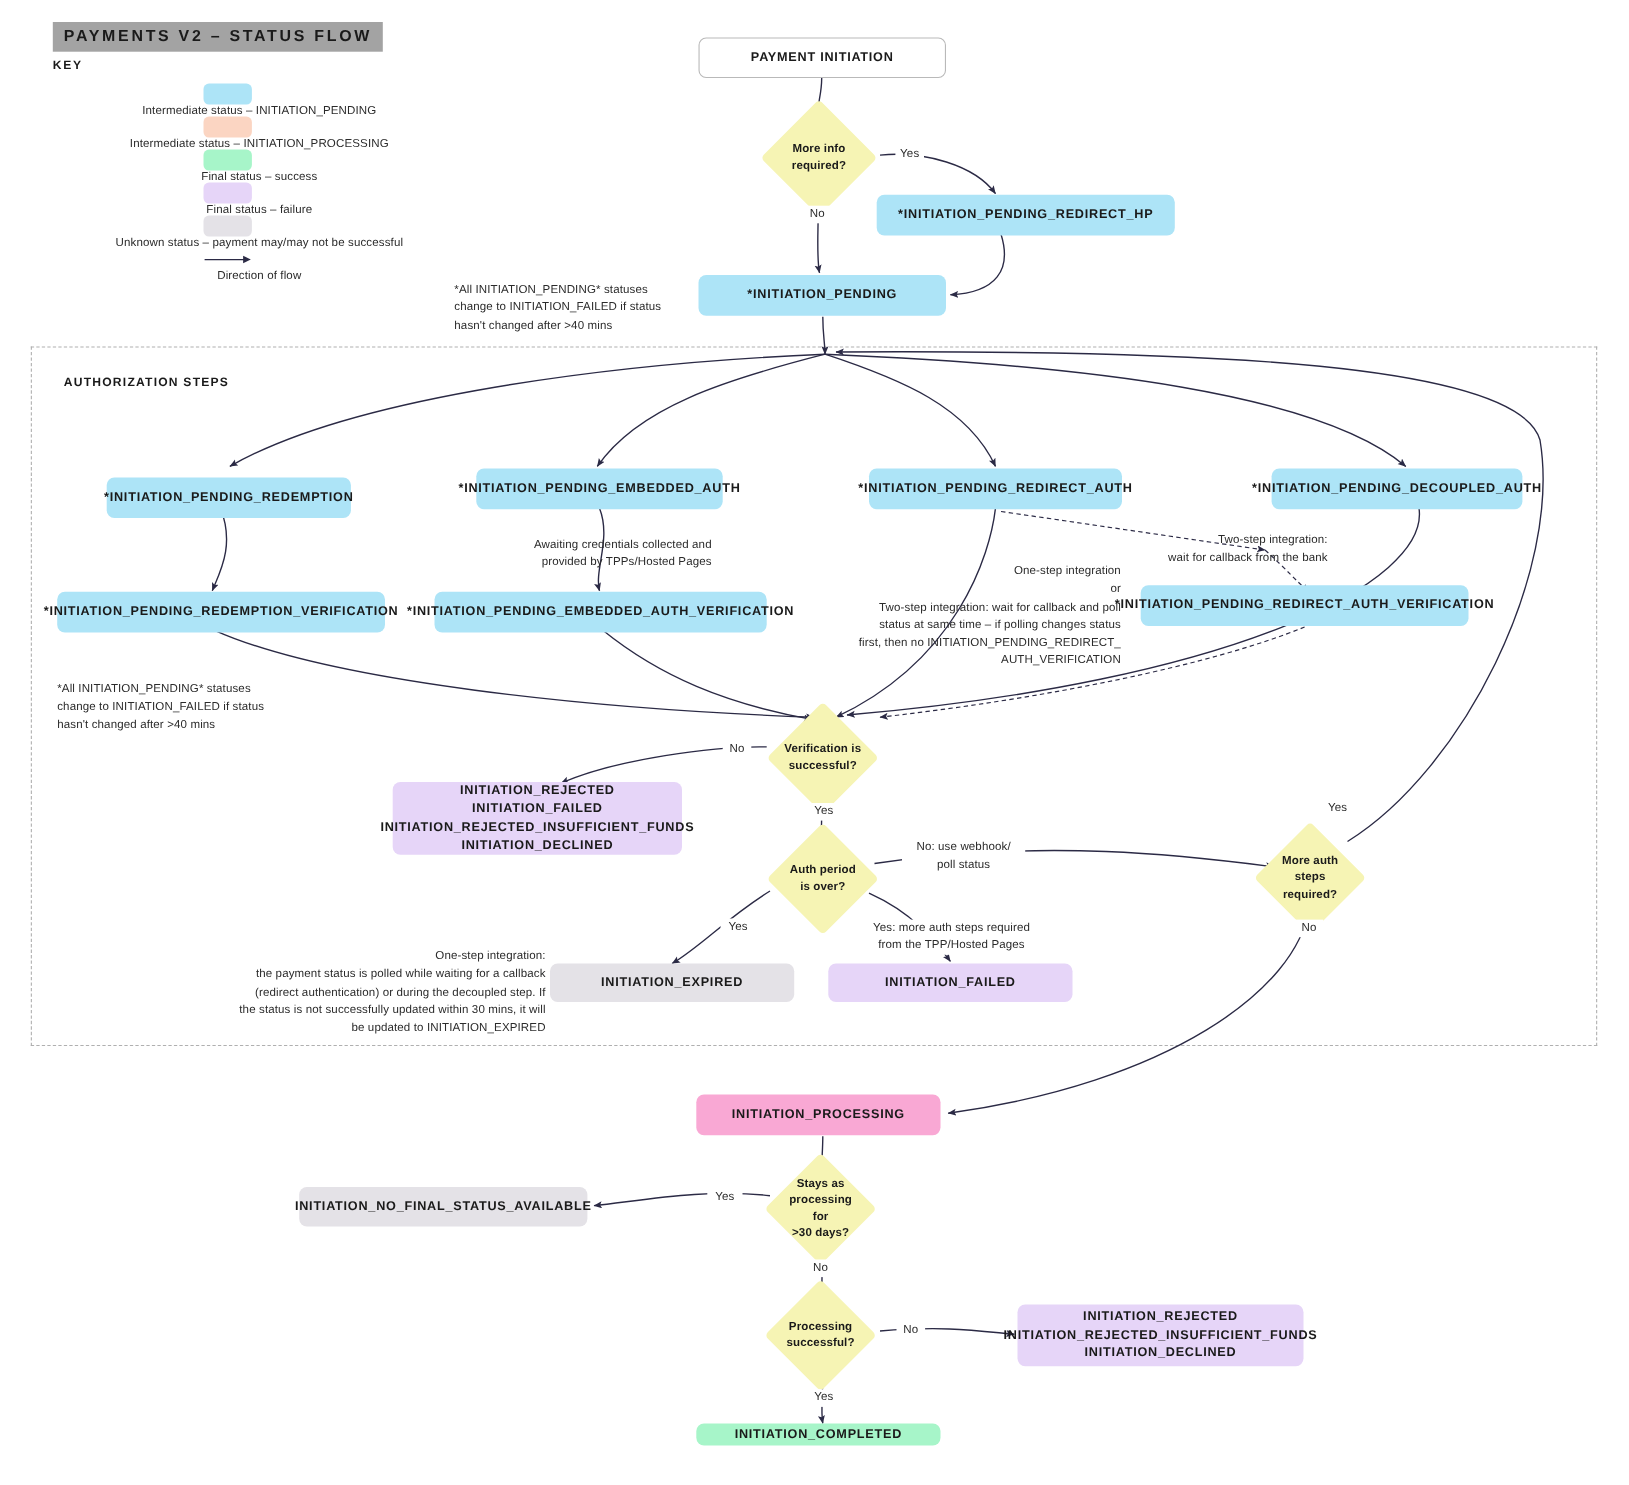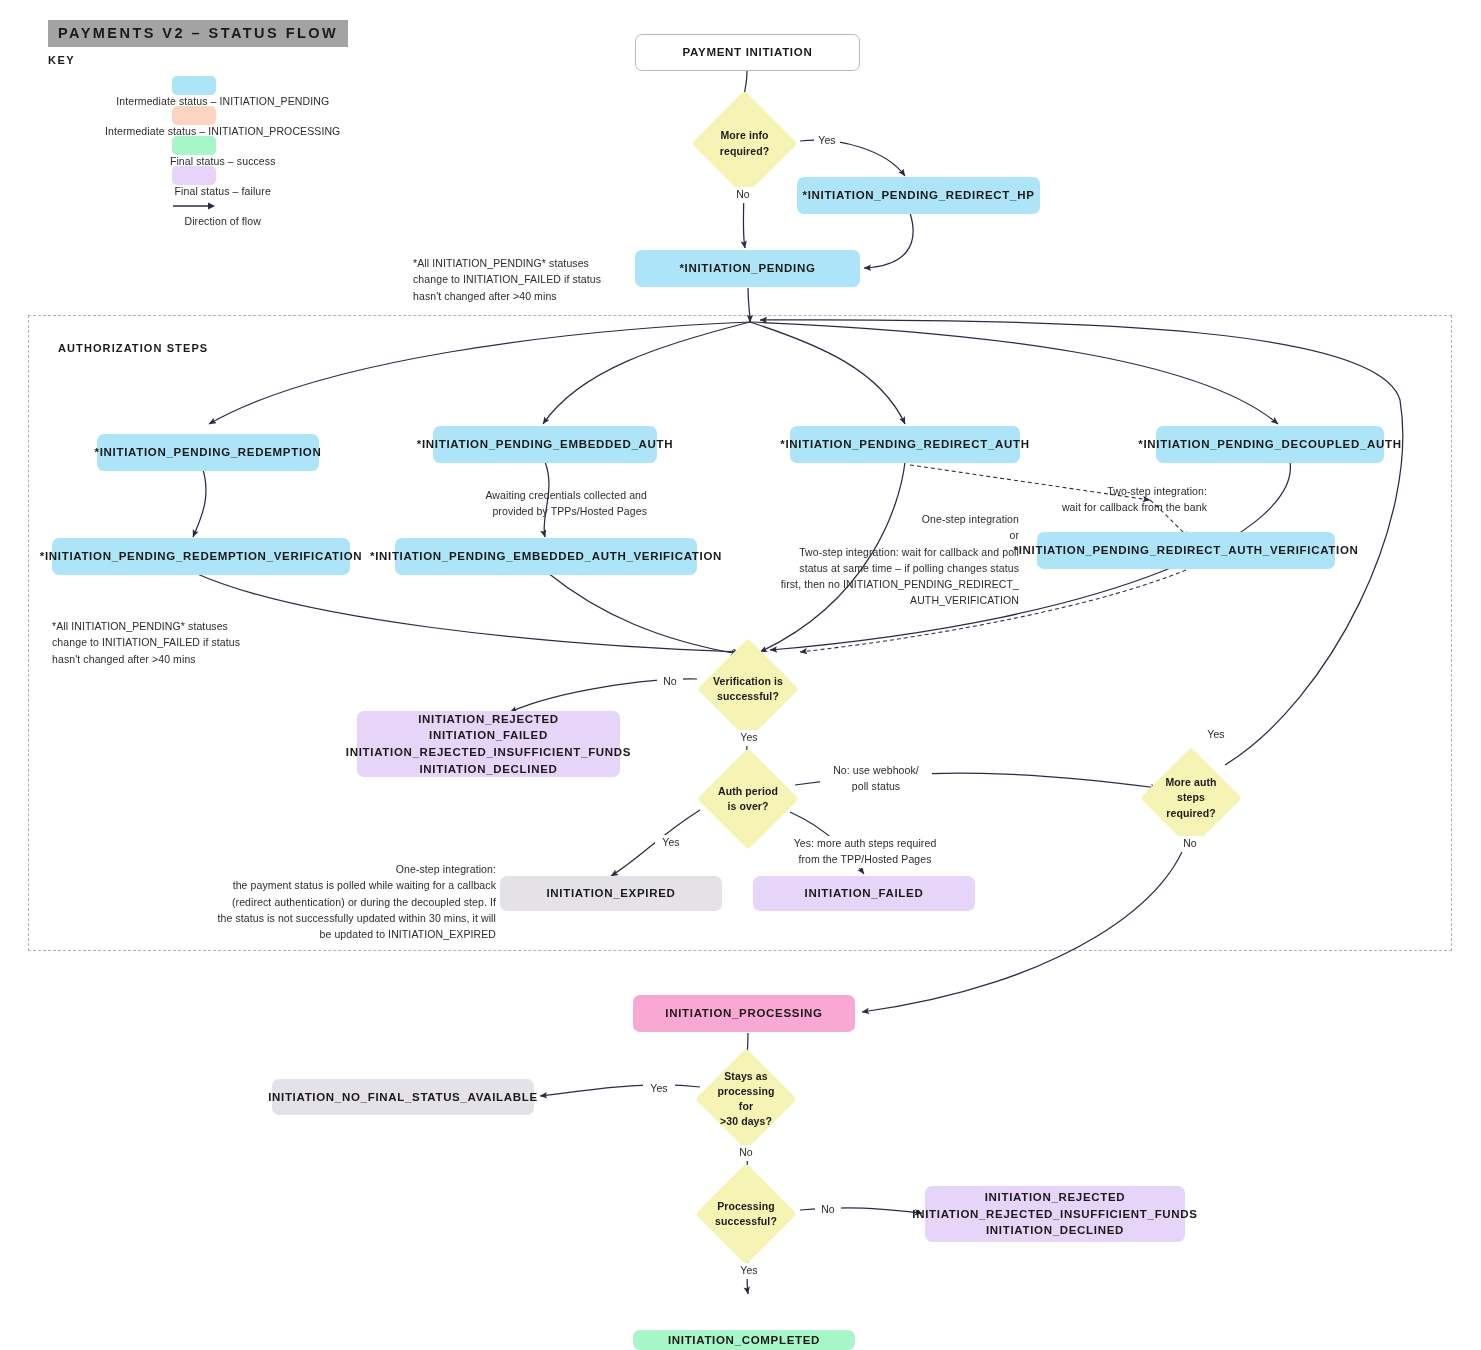--- a/index.html
+++ b/index.html
@@ -180,20 +180,24 @@
     </div>
     <div class="legend-row">
       <div class="legend-swatch" style="background:#A7F5C9"></div>
       <div class="legend-text">Final status – success</div>
     </div>
     <div class="legend-row">
       <div class="legend-swatch" style="background:#E6D5F8"></div>
       <div class="legend-text">Final status – failure</div>
     </div>
     <div class="legend-row">
+      <div class="legend-swatch" style="background:#E4E2E7"></div>
+      <div class="legend-text">Unknown status – payment may/may not be successful</div>
+    </div>
+    <div class="legend-row">
       <div class="legend-arrow">
         <svg width="44" height="12" viewBox="0 0 44 12">
           <line x1="1" y1="6" x2="37" y2="6" stroke="#2b2a45" stroke-width="1.3"></line>
           <path d="M36 2.6 L43 6 L36 9.4 Z" fill="#2b2a45"></path>
         </svg>
       </div>
       <div class="legend-text">Direction of flow</div>
     </div>
   </div>
 
@@ -273,21 +277,21 @@
   <div class="node n-start" style="left:635px; top:34px; width:225px; height:37px;">
     <span>PAYMENT INITIATION</span>
   </div>
 
   <div class="diamond" style="left:707px; top:106px; width:75px; height:75px;">
     <div class="dshape"></div>
     <div class="dlabel">More info
 required?</div>
   </div>
 
-  <div class="node n-blue status-box" style="left:797px; top:177px; width:243px; height:37px;">
+  <div class="node n-blue status-box" style="left:797px; top:177px; width:271px; height:37px;">
     <span>*INITIATION_PENDING_REDIRECT_HP</span>
   </div>
 
   <div class="node n-blue status-box" style="left:635px; top:250px; width:225px; height:37px;">
     <span>*INITIATION_PENDING</span>
   </div>
 
   <div class="node n-blue status-box" style="left:97px; top:434px; width:222px; height:37px;">
     <span>*INITIATION_PENDING_REDEMPTION</span>
   </div>
@@ -369,21 +373,21 @@
     <div class="dlabel">Processing
 successful?</div>
   </div>
 
   <div class="node n-purple status-box" style="left:925px; top:1186px; width:260px; height:56px; flex-direction:column;">
     <span style="white-space:pre-line">INITIATION_REJECTED
 INITIATION_REJECTED_INSUFFICIENT_FUNDS
 INITIATION_DECLINED</span>
   </div>
 
-  <div class="node n-green status-box" style="left:633px; top:1294px; width:222px; height:20px;margin-top:36px;">
+  <div class="node n-green status-box" style="left:633px; top:1294px; width:222px; height:20px;">
     <span>INITIATION_COMPLETED</span>
   </div>
 
   <div class="anno left" style="left:413px; top:255px; width:205px;">*All INITIATION_PENDING* statuses
 change to INITIATION_FAILED if status
 hasn't changed after &gt;40 mins</div>
 
   <div class="anno left" style="left:52px; top:618px; width:205px;">*All INITIATION_PENDING* statuses
 change to INITIATION_FAILED if status
 hasn't changed after &gt;40 mins</div>

